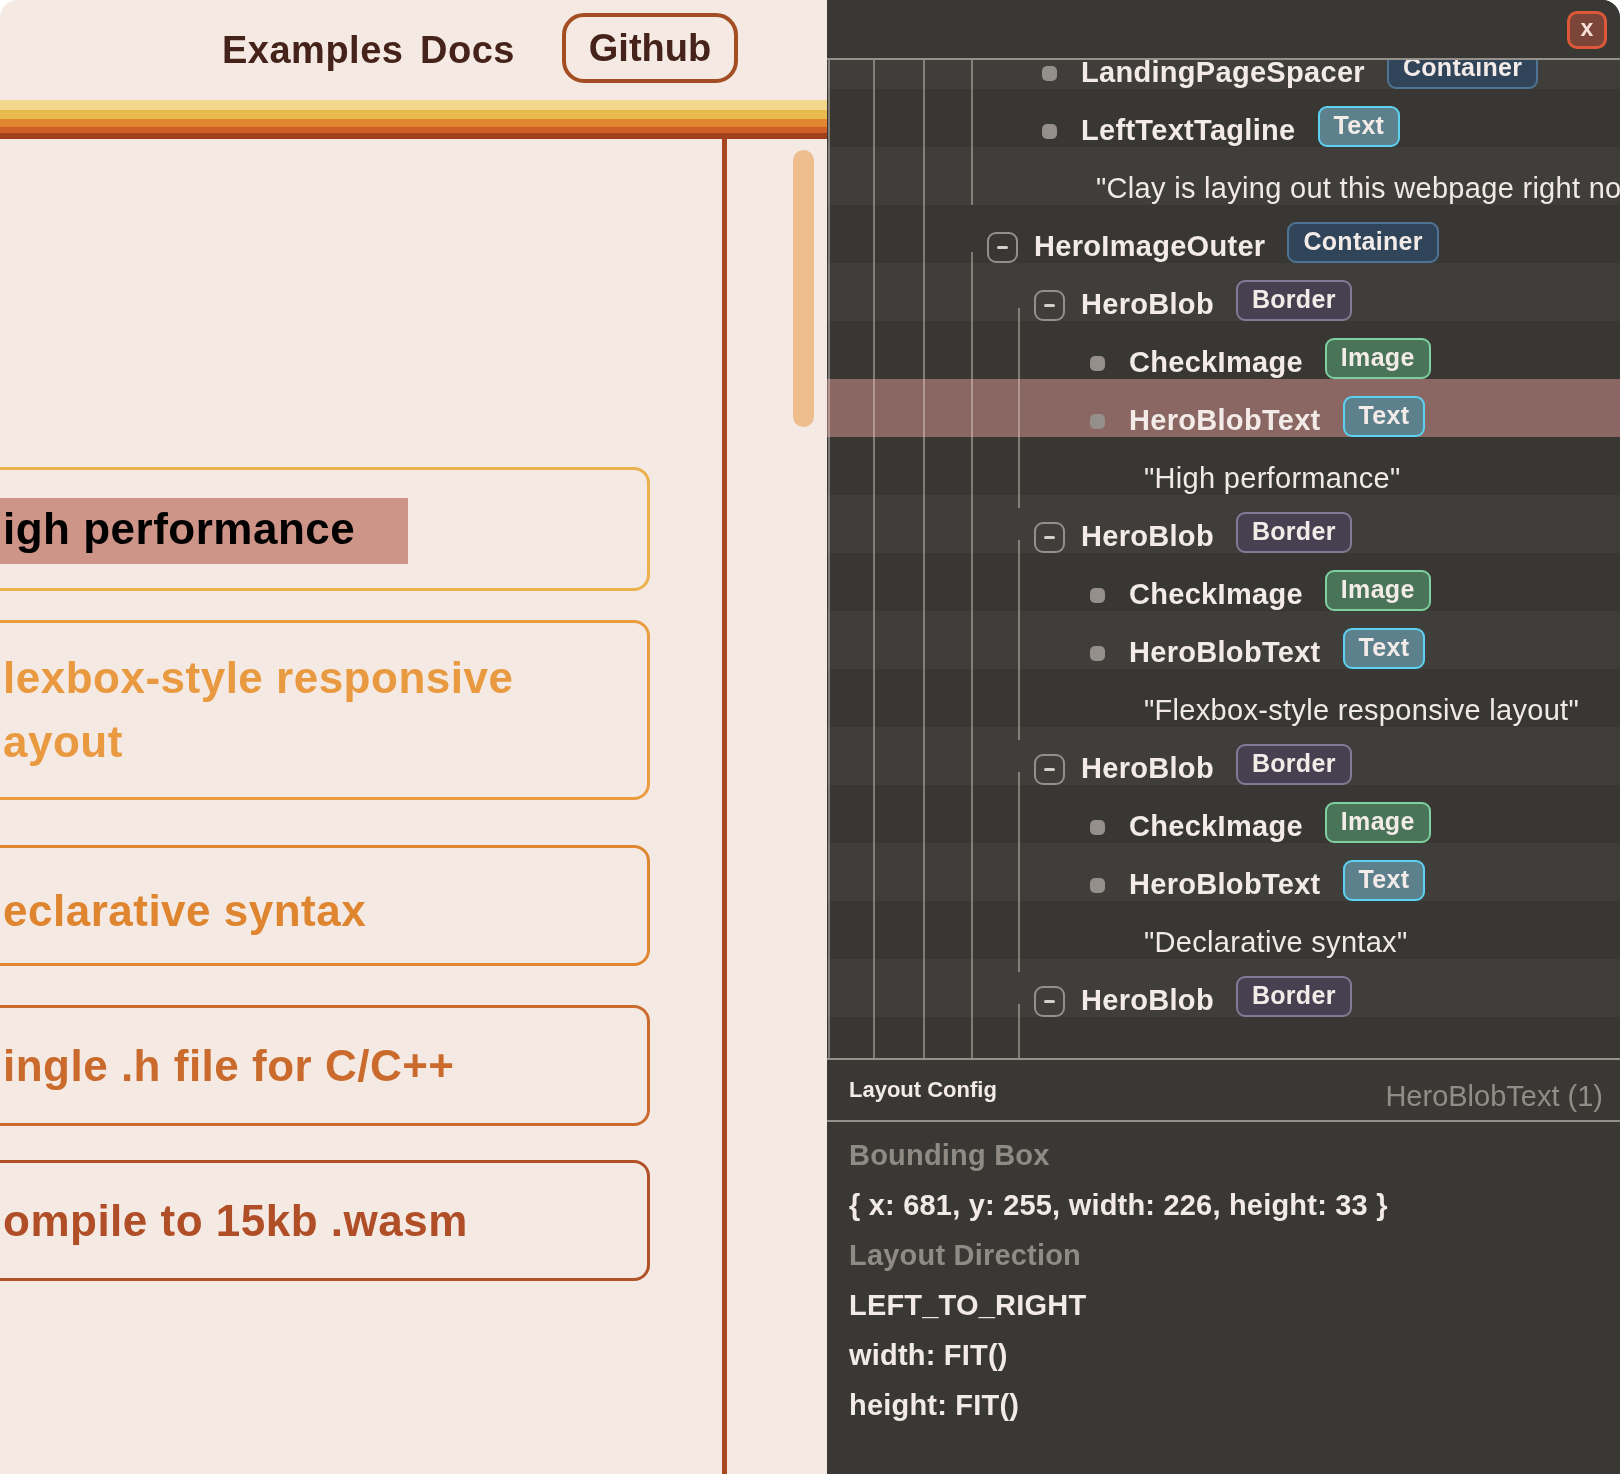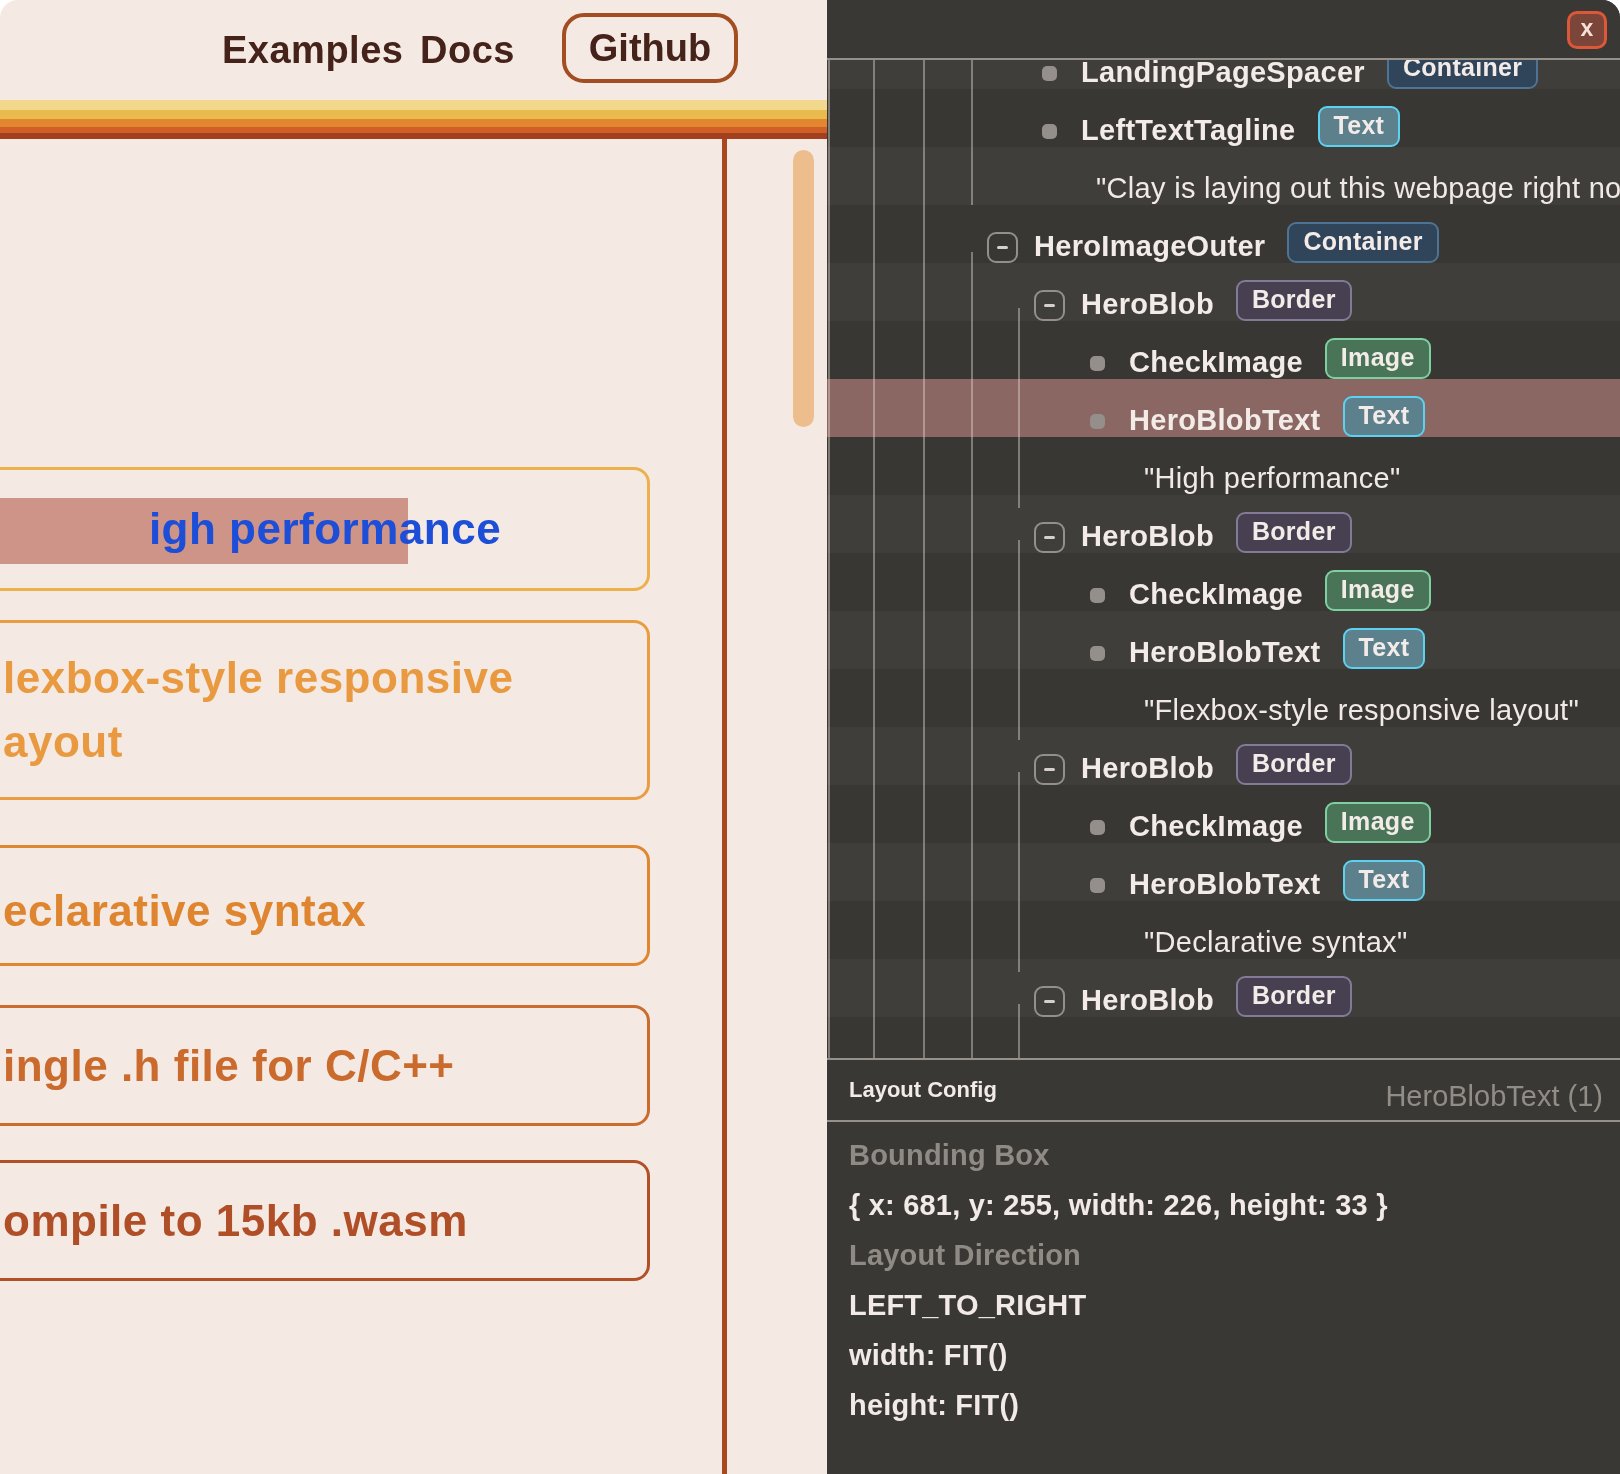--- a/index.html
+++ b/index.html
@@ -81,21 +81,21 @@
         <div class="stripe" style="height: 9px; background: rgb(233, 186, 76);"></div>
         <div class="stripe" style="height: 8px; background: rgb(226, 134, 47);"></div>
         <div class="stripe" style="height: 6px; background: rgb(207, 95, 38);"></div>
         <div class="stripe" style="height: 6px; background: rgb(162, 63, 30);"></div>
       </div>
     <div class="vert-divider"></div>
     <div class="scrollbar-pill"></div>
     <div id="features">
         <div class="feature-box" style="top: 467px; height: 124px; border-color: rgb(236, 177, 76);">
           <div class="text-highlight" style="background: rgb(207, 148, 136);"></div>
-          <div class="line" style="color: #1d4ed8; text-align: center;">igh performance</div>
+          <div class="line" style="color: #000000;">igh performance</div>
         </div>
         <div class="feature-box" style="top: 620px; height: 180px; border-color: rgb(234, 156, 64);">
           <div class="line" style="color: rgb(233, 154, 64);">lexbox-style responsive</div>
           <div class="line" style="color: rgb(233, 154, 64);">ayout</div>
         </div>
         <div class="feature-box" style="top: 845px; height: 121px; border-color: rgb(224, 134, 49);">
           <div class="line" style="color: rgb(223, 133, 48); margin-top: 11px;">eclarative syntax</div>
         </div>
         <div class="feature-box" style="top: 1005px; height: 121px; border-color: rgb(203, 108, 46);">
           <div class="line" style="color: rgb(202, 107, 45);">ingle .h file for C/C++</div>

